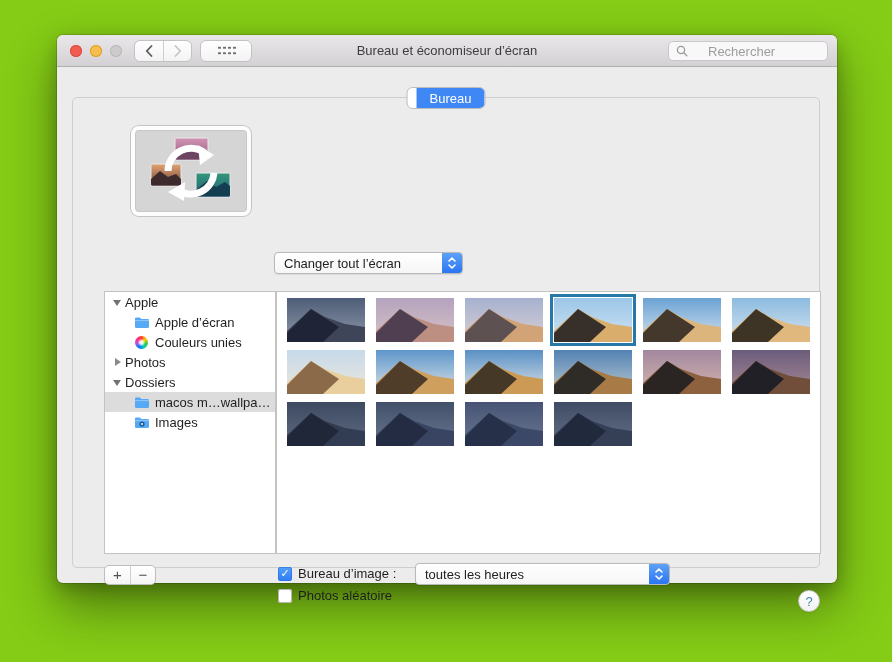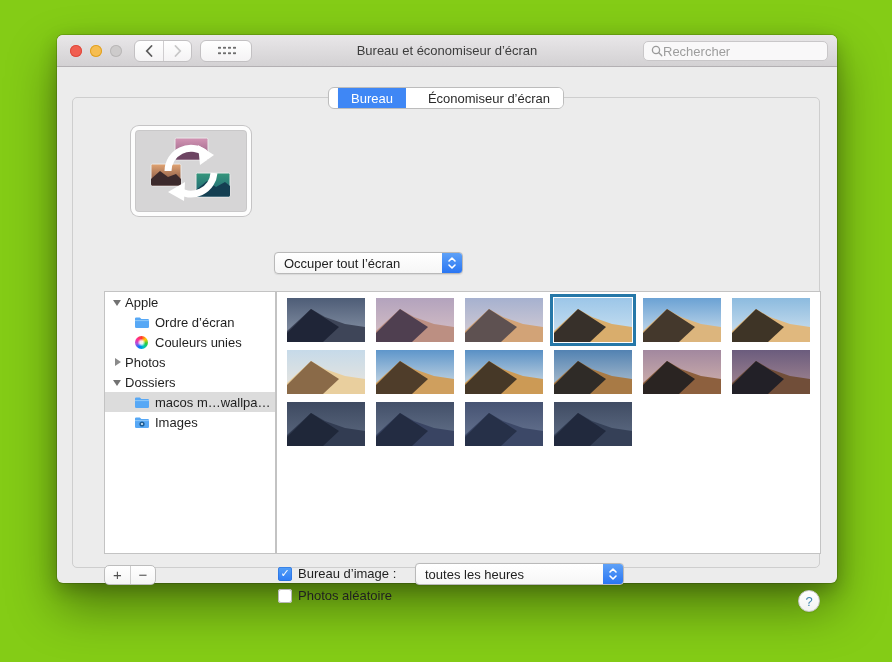--- a/index.html
+++ b/index.html
@@ -51,23 +51,23 @@
   .dots{
     width:19px;height:12px;
     background-image:radial-gradient(circle,#6f6f6f 1.1px,transparent 1.4px);
     background-size:5px 5.5px;background-position:0 0;
   }
   .wtitle{
     position:absolute;left:0;right:0;text-align:center;
     font-size:13px;color:#3d3d3d;pointer-events:none;
   }
   .search{
-    position:absolute;right:9px;top:6px;width:185px;height:20px;
+    position:absolute;right:9px;top:6px;width:160px;height:20px;
     background:#f9f8f9;border:1px solid #c9c7c9;border-radius:5px;
-    display:flex;align-items:center;padding:0 7px;gap:0;
+    display:flex;align-items:center;padding:0 7px;gap:20px;
   }
   .search input{
     border:none;background:transparent;outline:none;flex:1;min-width:0;
     font-size:13px;color:#555;font-family:inherit;
   }
   .search input::placeholder{color:#9d9d9d;}
 
   
   .pane{
     position:absolute;left:15px;top:62px;width:748px;height:471px;
@@ -98,21 +98,21 @@
     font-size:13px;color:#222;padding-left:9px;
     box-shadow:0 .5px 1px rgba(0,0,0,.08);
   }
   .popup .val{flex:1;text-align:left;}
   .popup .cap{
     width:20px;height:100%;margin-left:8px;border-radius:0 3px 3px 0;
     background:linear-gradient(#5ea1f7,#2a76f3);
     display:flex;align-items:center;justify-content:center;
   }
   .popup.fill{position:absolute;left:201px;top:154px;width:189px;}
-  .popup.interval{position:absolute;left:342px;top:465px;width:209px;}
+  .popup.interval{position:absolute;left:342px;top:465px;width:255px;}
 
   
   .sidebar{
     position:absolute;left:31px;top:193px;width:172px;height:263px;
     background:#fff;border:1px solid #c3c3c3;overflow:hidden;
   }
   .srow{
     height:20px;display:flex;align-items:center;font-size:13px;color:#1f1f1f;
     padding-left:7px;white-space:nowrap;
   }
@@ -216,21 +216,20 @@
           <path d="M7.8 7.8 L10.8 10.8" stroke="#9a9a9a" stroke-width="1.3" stroke-linecap="round"></path>
         </svg>
         <input type="text" placeholder="Rechercher" style="">
       </div>
     </div>
 
     <div class="pane">
 
       <div class="tabs">
         <button class="tab selected">Bureau</button>
-        <button class="tab">Économiseur d’écran</button>
       </div>
 
       <div class="well">
         <svg width="86" height="68" viewBox="0 0 86 68">
           <defs>
             <linearGradient id="gpink" x1="0" y1="0" x2="0" y2="1">
                 <stop offset="0" stop-color="#d394b4"></stop>
                 <stop offset="1" stop-color="#8e5a7c"></stop>
               </linearGradient>
             <linearGradient id="gorange" x1="0" y1="0" x2="0" y2="1">
@@ -249,42 +248,42 @@
           <rect x="48" y="36" width="34" height="24" rx="1.5" fill="url(#gteal)" stroke="#e9e9e9" stroke-width="1"></rect>
           <path d="M48 53 l11-9 9 6 9-5 5 4 v9 a1.5 1.5 0 0 1 -1.5 1.5 h-31 a1.5 1.5 0 0 1 -1.5 -1.5 z" fill="#143f52"></path>
           <path d="M20 34 A 23 23 0 0 1 57 16" fill="none" stroke="#ffffff" stroke-width="7" stroke-linecap="butt"></path>
           <polygon points="50,8 66,18 52,28" fill="#ffffff"></polygon>
           <path d="M66 36 A 23 23 0 0 1 30 53" fill="none" stroke="#ffffff" stroke-width="7" stroke-linecap="butt"></path>
           <polygon points="37,45 20,55 36,64" fill="#ffffff"></polygon>
         </svg>
       </div>
 
       <button class="popup fill">
-        <span class="val">Occuper tout l’écran</span>
+        <span class="val">Changer tout l’écran</span>
         <span class="cap">
           <svg width="10" height="14" viewBox="0 0 10 14">
               <path d="M2 5 L5 2 L8 5" fill="none" stroke="#fff" stroke-width="1.6" stroke-linecap="round" stroke-linejoin="round"></path>
               <path d="M2 9 L5 12 L8 9" fill="none" stroke="#fff" stroke-width="1.6" stroke-linecap="round" stroke-linejoin="round"></path>
             </svg>
         </span>
       </button>
 
       <div class="sidebar">
           <div class="srow">
             <span class="tri down"></span>
             <span class="slabel">Apple</span>
           </div>
           <div class="srow child">
             <span class="sicon">
               <svg width="16" height="13" viewBox="0 0 16 13">
   <path d="M1 2.6 Q1 1.4 2.2 1.4 H5.8 L7.4 3.1 H13.8 Q15 3.1 15 4.3 V10.8 Q15 12 13.8 12 H2.2 Q1 12 1 10.8 Z" fill="#57a8f5"></path>
   <path d="M1 4.6 H15" stroke="#90c9fa" stroke-width="1"></path>
               </svg>
             </span>
-            <span class="slabel">Ordre d’écran</span>
+            <span class="slabel">Apple d’écran</span>
           </div>
           <div class="srow child">
             <span class="sicon">
               <span class="color-wheel"></span>
             </span>
             <span class="slabel">Couleurs unies</span>
           </div>
           <div class="srow">
             <span class="tri right"></span>
             <span class="slabel">Photos</span>

